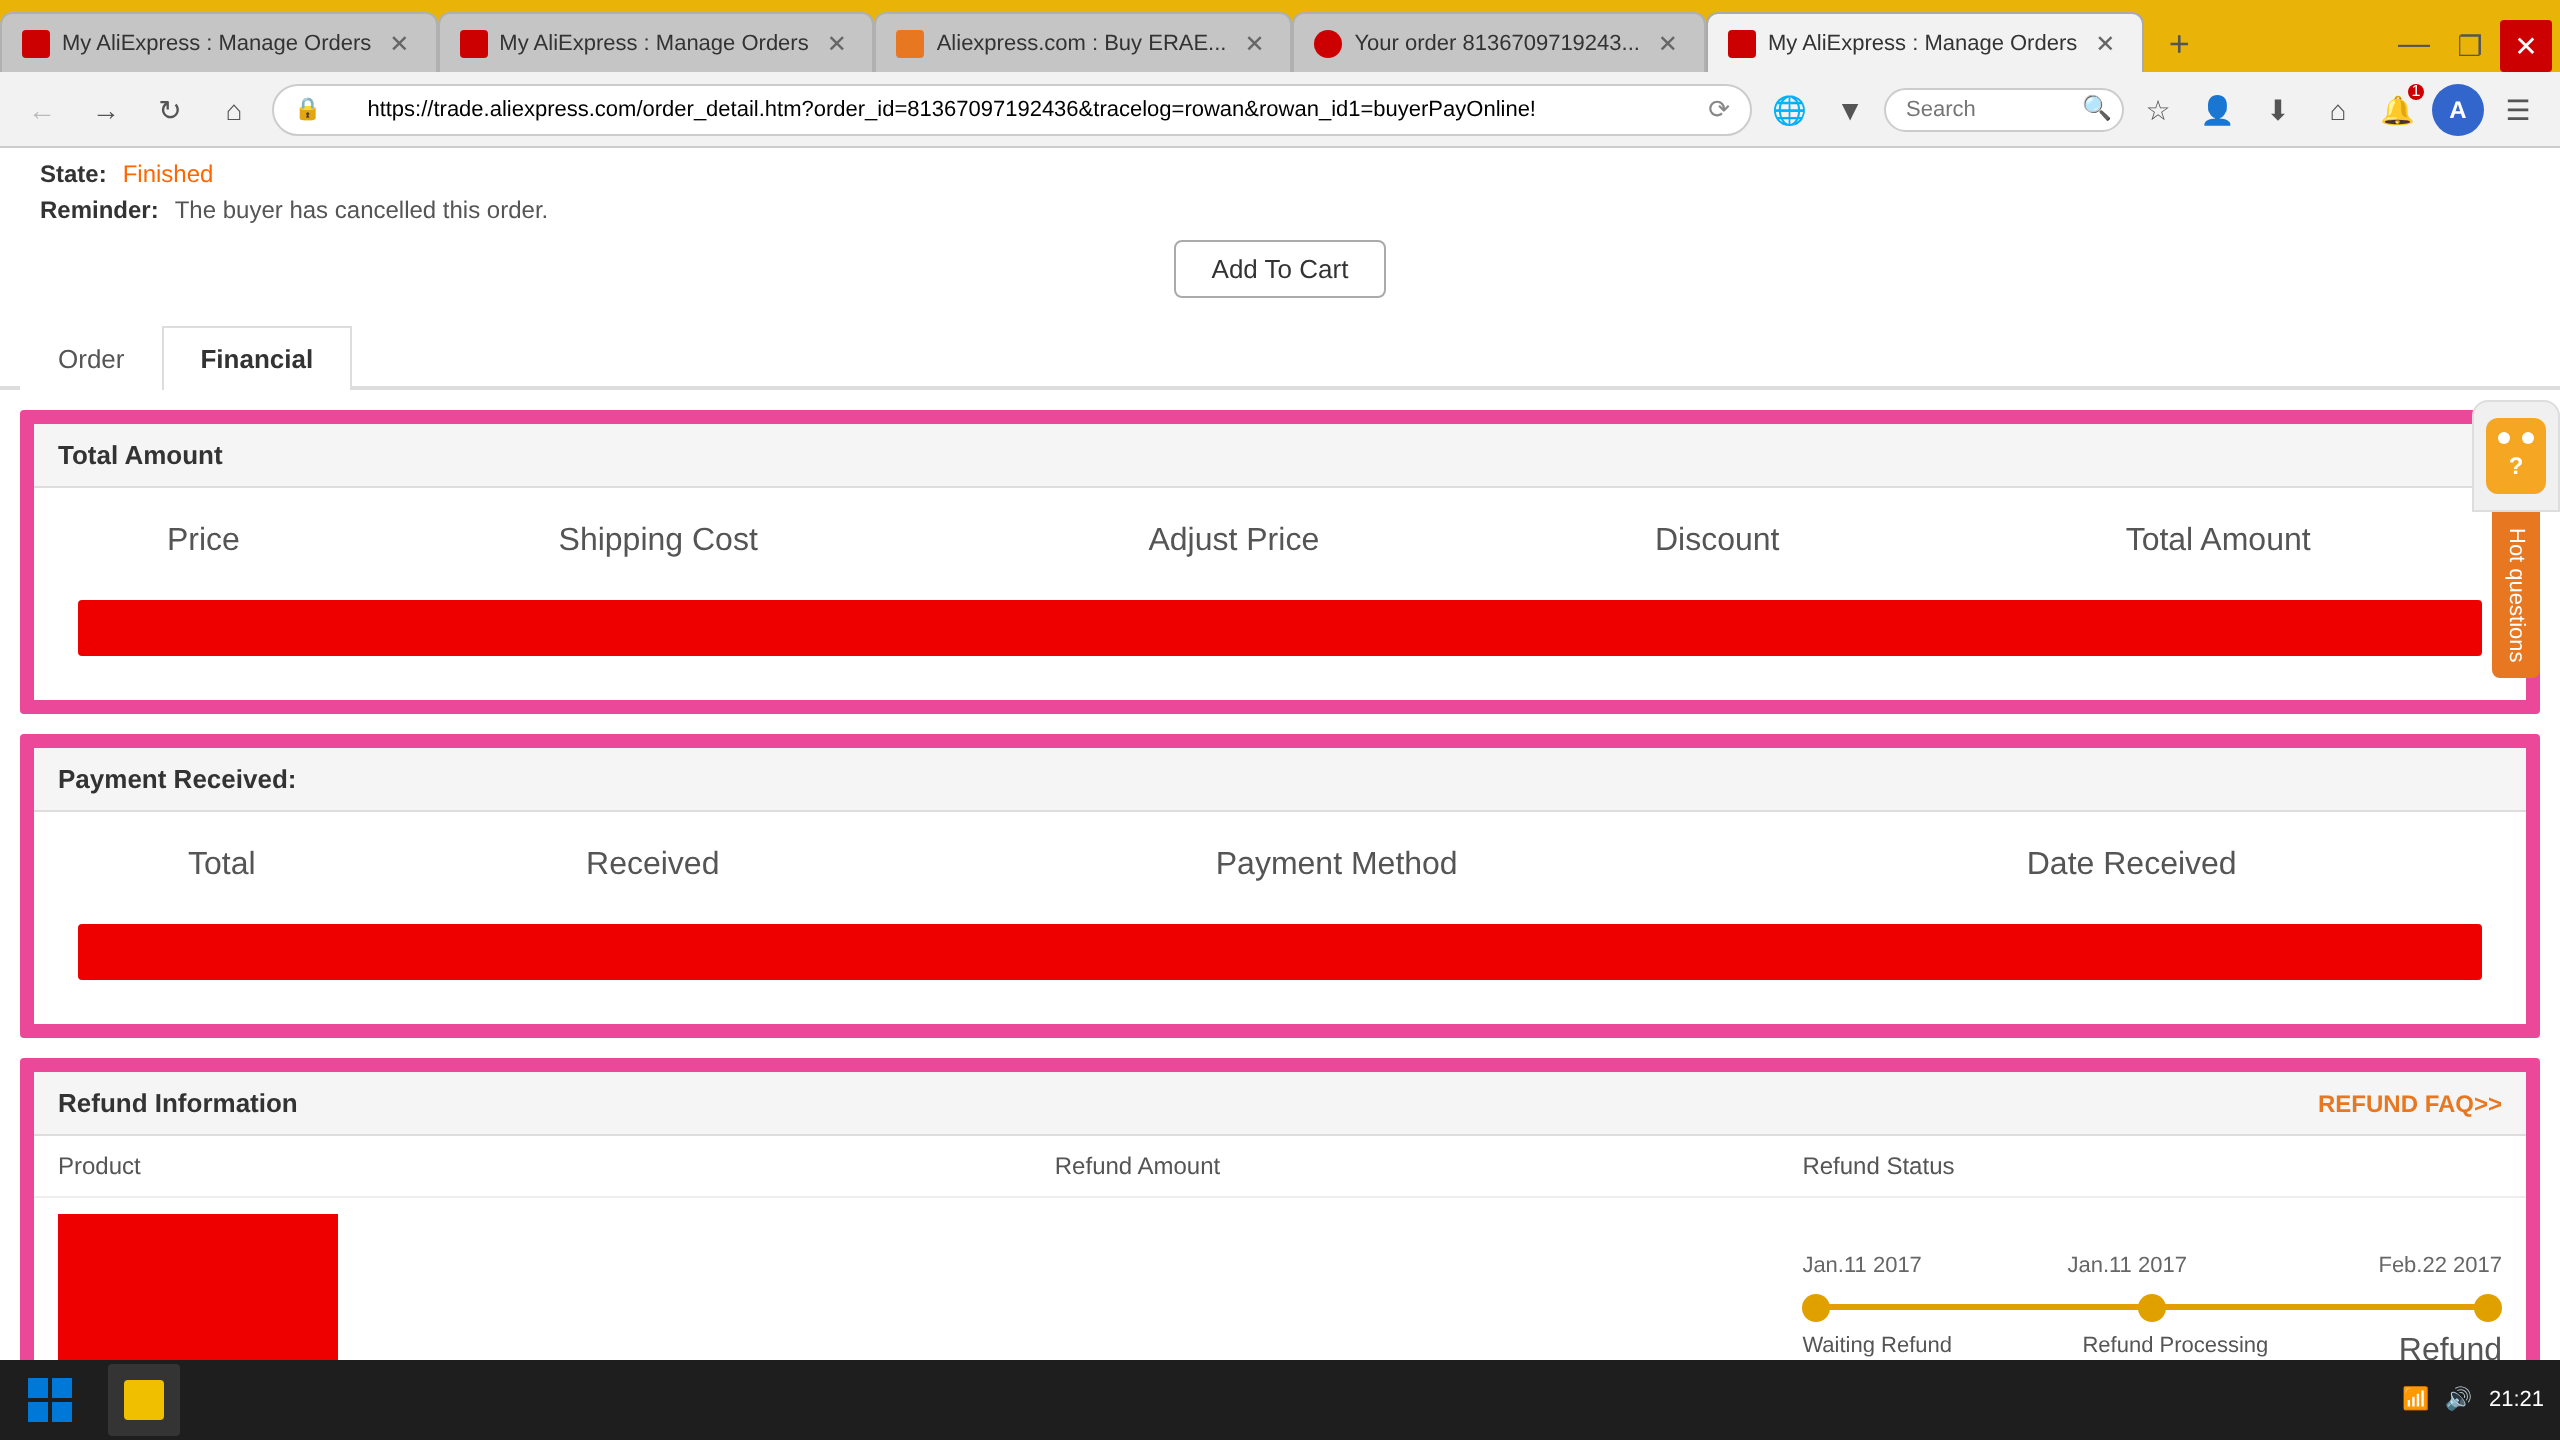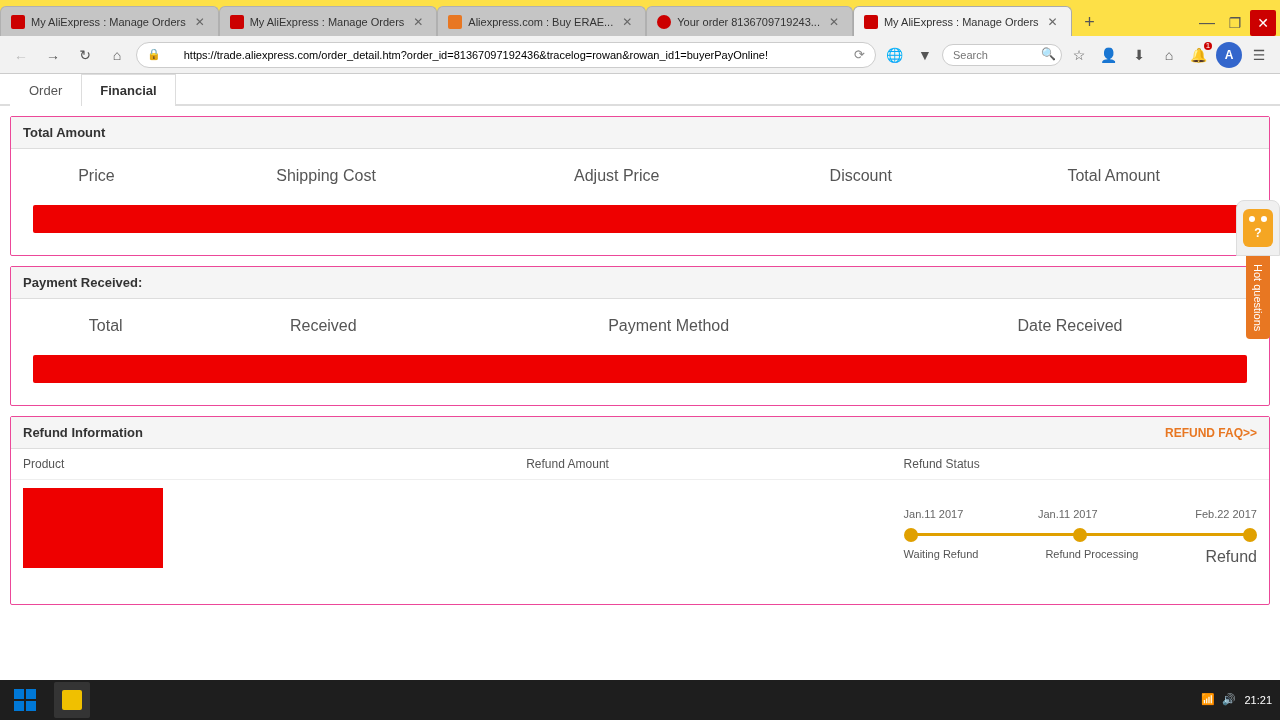--- a/index.html
+++ b/index.html
@@ -9,21 +9,21 @@
     .taskbar { position: fixed; bottom: 0; left: 0; width: 1280px; height: 40px; background: #1e1e1e; display: flex; align-items: center; z-index: 1000; }
     .taskbar-start { width: 50px; height: 40px; background: #1e1e1e; display: flex; align-items: center; justify-content: center; }
     .taskbar-items { display: flex; align-items: center; flex: 1; padding: 0 4px; gap: 2px; }
     .taskbar-item { height: 36px; padding: 0 8px; display: flex; align-items: center; gap: 6px; background: rgba(255,255,255,0.1); border-radius: 2px; cursor: pointer; }
     .taskbar-item-label { color: #fff; font-size: 11px; }
     .taskbar-tray { display: flex; align-items: center; gap: 8px; padding: 0 8px; color: #fff; font-size: 11px; }
     .taskbar-time { display: flex; flex-direction: column; align-items: center; line-height: 1.3; }
 
     
     .browser-chrome { width: 1280px; background: #f2f2f2; }
-    .tab-bar { display: flex; align-items: flex-end; background: #fde047; padding-top: 4px; height: 36px; }
+    .tab-bar { display: flex; align-items: flex-end; background: #eab308; padding-top: 4px; height: 36px; }
     .tab { display: flex; align-items: center; height: 30px; padding: 0 10px; background: #c5c5c5; border-radius: 6px 6px 0 0; font-size: 11px; color: #333; gap: 6px; max-width: 220px; min-width: 180px; cursor: pointer; border: 1px solid #b0b0b0; border-bottom: none; }
     .tab.active { background: #f2f2f2; border-color: #aaa; }
     .tab-favicon { width: 14px; height: 14px; flex-shrink: 0; }
     .tab-title { flex: 1; white-space: nowrap; overflow: hidden; text-overflow: ellipsis; font-size: 11px; }
     .tab-close { font-size: 12px; color: #666; cursor: pointer; width: 16px; height: 16px; display: flex; align-items: center; justify-content: center; border-radius: 50%; }
     .tab-new { width: 28px; height: 28px; display: flex; align-items: center; justify-content: center; font-size: 18px; color: #555; cursor: pointer; margin-left: 4px; }
 
     .nav-bar { display: flex; align-items: center; background: #f2f2f2; padding: 4px 8px; gap: 6px; height: 38px; border-bottom: 1px solid #ccc; }
     .nav-btn { width: 26px; height: 26px; display: flex; align-items: center; justify-content: center; cursor: pointer; border-radius: 50%; font-size: 14px; color: #555; }
     .nav-btn.disabled { color: #bbb; cursor: default; }
@@ -43,21 +43,21 @@
     .state-label { font-weight: bold; font-size: 12px; color: #333; }
     .state-value { color: #f60; font-size: 12px; }
     .add-to-cart-btn { display: block; margin: 8px auto; padding: 6px 18px; background: #fff; border: 1px solid #aaa; border-radius: 4px; font-size: 13px; color: #333; cursor: pointer; }
 
     
     .order-tabs { display: flex; border-bottom: 2px solid #ddd; padding: 0 10px; background: #fff; }
     .order-tab { padding: 8px 18px; font-size: 13px; color: #555; cursor: pointer; border: 1px solid transparent; border-bottom: none; margin-bottom: -2px; background: #fff; }
     .order-tab.active { border-color: #ddd; border-bottom-color: #fff; color: #333; font-weight: bold; }
 
     
-    .section { margin: 10px; border: 1px solid #ec4899; border-radius: 2px; }
+    .section { margin: 10px; border: 7px solid #ec4899; border-radius: 2px; }
     .section-header { background: #f5f5f5; padding: 8px 12px; font-size: 13px; font-weight: bold; color: #333; border-bottom: 1px solid #ddd; display: flex; justify-content: space-between; align-items: center; }
     .section-body { padding: 10px; }
 
     
     .data-table { width: 100%; border-collapse: collapse; }
     .data-table th { padding: 8px 12px; text-align: center; font-size: 16px; color: #555; font-weight: normal; background: #fff; }
     .data-table td { padding: 8px 12px; text-align: center; font-size: 12px; color: #333; }
 
     .red-bar { width: 100%; height: 28px; background: #e00; border-radius: 2px; margin: 4px 0; }
 
@@ -149,20 +149,33 @@
       </div>
       <div class="nav-tool-btn" style="background:#3366cc;color:#fff;border-radius:50%;font-size:12px;font-weight:bold;">A</div>
       <div class="nav-tool-btn">☰</div>
     </div>
   </div>
 </div>
 
 <div class="main-content">
   <div class="page-content">
 
+    <div class="top-section-info">
+      <div class="reminder-row">
+        <span class="state-label">State:</span>
+        <span class="state-value">Finished</span>
+      </div>
+      <div class="reminder-row">
+        <span class="reminder-label">Reminder:</span>
+        <span class="reminder-text">The buyer has cancelled this order.</span>
+      </div>
+      <div style="text-align:center; margin-top:6px;">
+        <button class="add-to-cart-btn">Add To Cart</button>
+      </div>
+    </div>
 
     <div class="order-tabs">
       <div class="order-tab">Order</div>
       <div class="order-tab active">Financial</div>
     </div>
 
     <div class="section">
       <div class="section-header">
         <span>Total Amount</span>
       </div>

